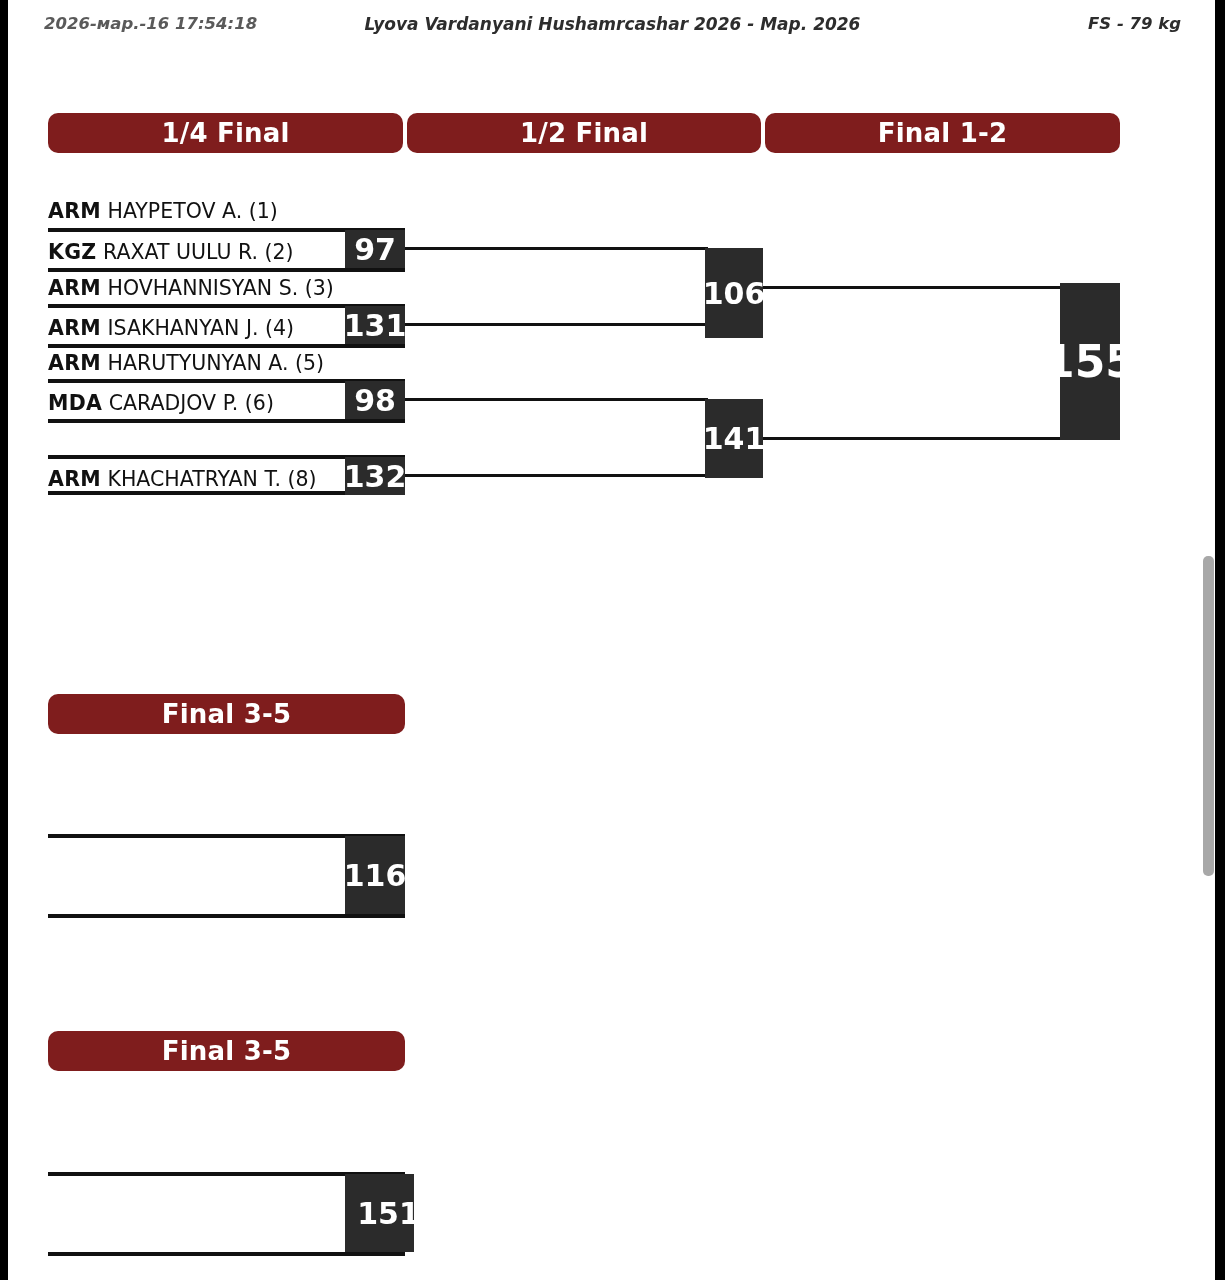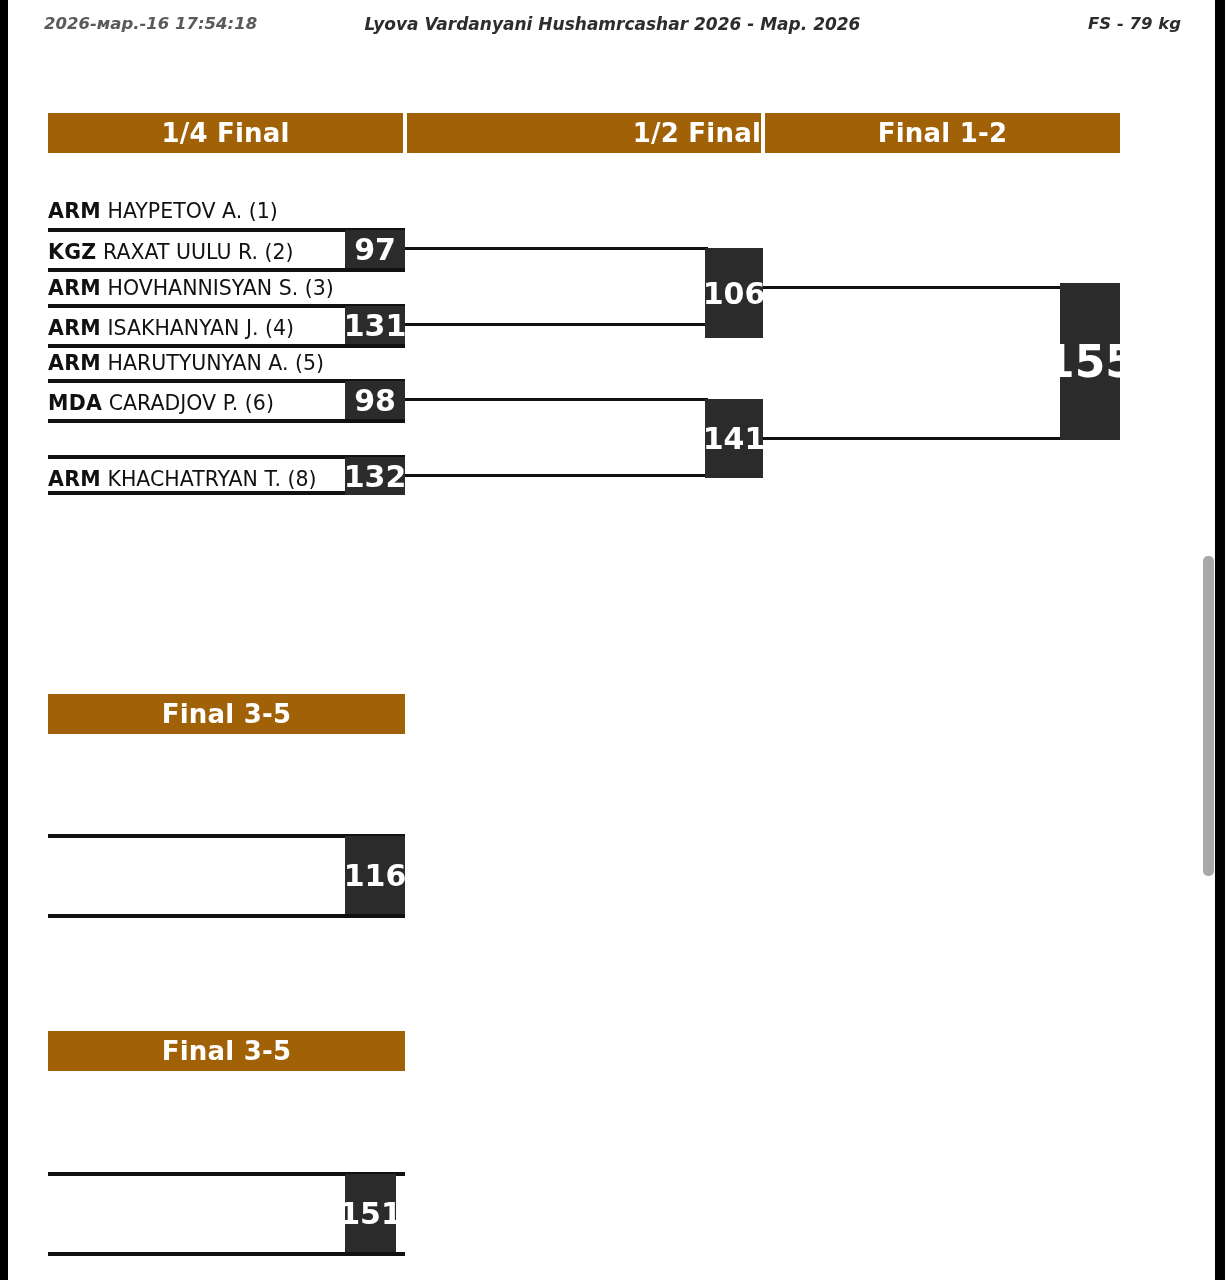--- a/index.html
+++ b/index.html
@@ -46,27 +46,28 @@
     white-space: nowrap;
   }
   .meta.left   { left: 44px; text-align: center; }
   .meta.center { left: 0; width: 1225px; text-align: center; color: #2d2d2d; font-size: 17px; }
   .meta.right  { left: 0; width: 1181px; text-align: right; color: #2d2d2d; }
 
   
   .round-bar {
     position: absolute;
     height: 40px;
-    background: #a16207;
+    background: #7f1d1d;
     color: #ffffff;
     font-size: 26px;
     font-weight: bold;
     line-height: 40px;
     text-align: center;
     letter-spacing: 0.2px;
+    border-radius: 10px;
   }
 
   
   .athlete {
     position: absolute;
     left: 48px;
     height: 30px;
     line-height: 30px;
     font-size: 20.5px;
     color: #111111;
@@ -134,21 +135,21 @@
 <div id="page">
 
   <div class="gutter left"></div>
   <div class="gutter right"></div>
 
   <div class="meta left">2026-мар.-16 17:54:18</div>
   <div class="meta center">Lyova Vardanyani Hushamrcashar 2026 - Map. 2026</div>
   <div class="meta right">FS - 79 kg</div>
 
   <div class="round-bar" style="left:48px;  top:113px; width:355px;">1/4 Final</div>
-  <div class="round-bar" style="left:407px; top:113px; width:354px;text-align:right;">1/2 Final</div>
+  <div class="round-bar" style="left:407px; top:113px; width:354px;">1/2 Final</div>
   <div class="round-bar" style="left:765px; top:113px; width:355px;">Final 1-2</div>
 
   <div class="athlete" style="top:196px;">
     <span class="noc">ARM</span>
     <span class="nm"> HAYPETOV A. (1)</span>
   </div>
   <div class="athlete" style="top:237px;">
     <span class="noc">KGZ</span>
     <span class="nm"> RAXAT UULU R. (2)</span>
   </div>
@@ -208,18 +209,18 @@
   <div class="bout r3" style="left:1060px; top:283px; width:60px; height:157px;">155</div>
 
   <div class="round-bar" style="left:48px; top:694px; width:357px;">Final 3-5</div>
   <div class="rule" style="left:48px; top:834px; width:357px;"></div>
   <div class="rule" style="left:48px; top:914px; width:357px;"></div>
   <div class="bout cons" style="left:345px; top:836px; width:60px; height:78px;">116</div>
 
   <div class="round-bar" style="left:48px; top:1031px; width:357px;">Final 3-5</div>
   <div class="rule" style="left:48px; top:1172px; width:357px;"></div>
   <div class="rule" style="left:48px; top:1252px; width:357px;"></div>
-  <div class="bout cons" style="left:345px; top:1174px; width:51px; height:78px;">151</div>
+  <div class="bout cons" style="left:345px; top:1174px; width:51px; height:78px;padding-left:18px;">151</div>
 
   <div class="scroll-track"></div>
   <div class="scroll-thumb" style="top:556px; height:320px;"></div>
 
 </div>
 
 </body></html>

